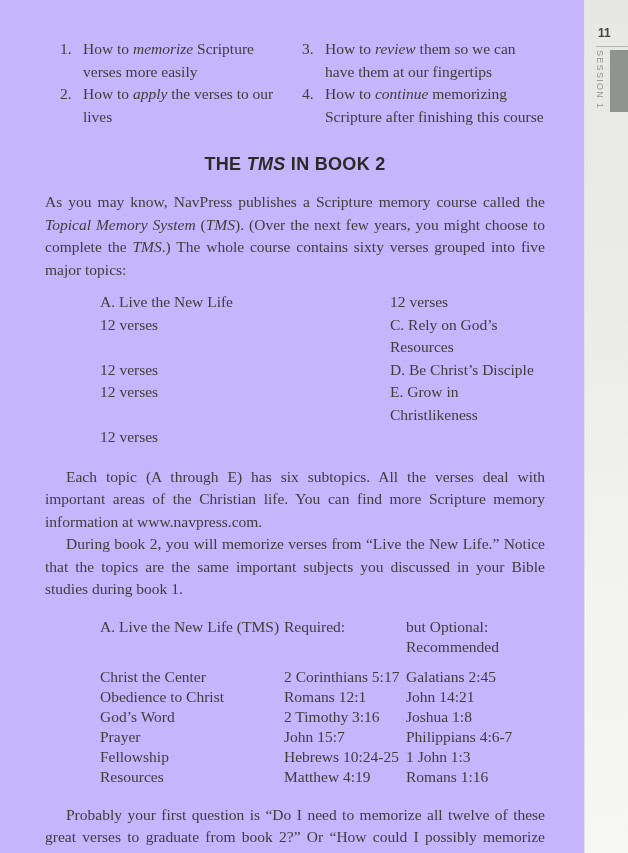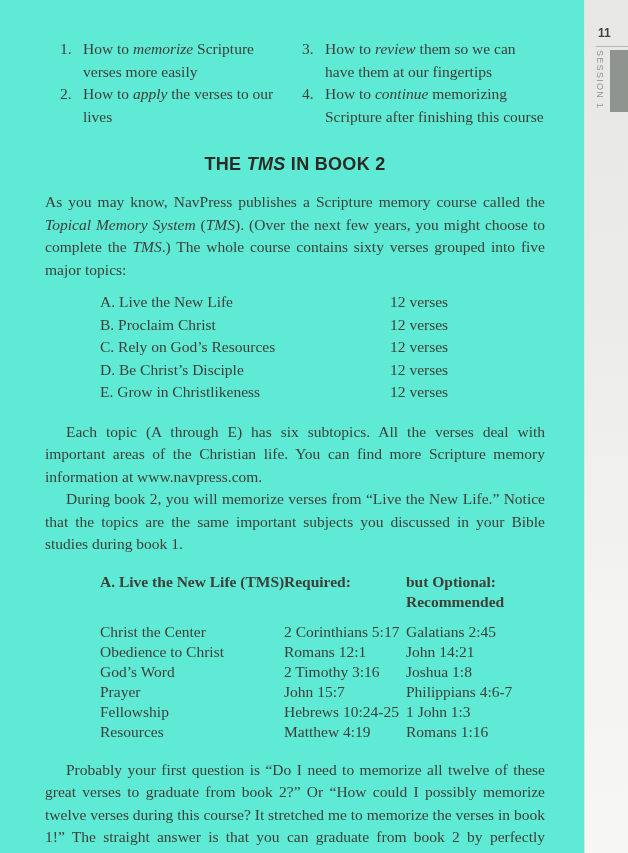--- a/index.html
+++ b/index.html
@@ -5,21 +5,21 @@
   * { box-sizing: border-box; }
   html, body { margin: 0; padding: 0; }
   body {
     width: 628px; height: 853px;
     background: #f4f4f2;
     font-family: "Liberation Serif", "DejaVu Serif", serif;
   }
   .page {
     position: relative;
     width: 628px; height: 853px;
-    background: #5eead4;
+    background: #c4b5fd;
     overflow: hidden;
     color: #3f3e39;
   }
 
   
   .edge-strip {
     position: absolute; top: 0; right: 0;
     width: 44px; height: 853px;
     background: linear-gradient(to bottom, #e7e7e5 0%, #ebebe9 35%, #f3f3f1 70%, #f6f6f4 100%);
     border-left: 1px solid #e3e3e0;
@@ -81,21 +81,21 @@
     display: grid;
     grid-template-columns: 290px 1fr;
   }
 
   .verse-table {
     margin: 16px 0 0 55px;
     display: grid;
     grid-template-columns: 184px 122px 1fr;
     line-height: 20px;
   }
-  .verse-table .hd { font-weight: bold; padding-bottom: 10px; }
+  .verse-table .hd { font-weight: normal; padding-bottom: 10px; }
   .verse-table .cell { white-space: nowrap; }
 
   .closing { margin-top: 17px; }
 </style>
 </head>
 <body>
 
 <div class="page">
 
   <div class="edge-strip">
@@ -130,21 +130,20 @@
       </div>
     </div>
 
     <h1 class="section-heading"><span>THE </span><i>TMS</i><span> IN BOOK 2</span></h1>
 
     <p class="body-p"><span>As you may know, NavPress publishes a Scripture memory course called the </span><i>Topical Memory System</i><span> (</span><i>TMS</i><span>). (Over the next few years, you might choose to complete the </span><i>TMS</i><span>.) The whole course contains sixty verses grouped into five major topics:</span></p>
 
     <div class="topics">
       <span class="t-label">A. Live the New Life</span>
       <span class="t-count">12 verses</span>
-      <span class="t-label">B. Proclaim Christ</span>
       <span class="t-count">12 verses</span>
       <span class="t-label">C. Rely on God’s Resources</span>
       <span class="t-count">12 verses</span>
       <span class="t-label">D. Be Christ’s Disciple</span>
       <span class="t-count">12 verses</span>
       <span class="t-label">E. Grow in Christlikeness</span>
       <span class="t-count">12 verses</span>
     </div>
 
     <p class="body-p indent">Each topic (A through E) has six subtopics. All the verses deal with important areas of the Christian life. You can find more Scripture memory information at www.navpress.com.</p>

